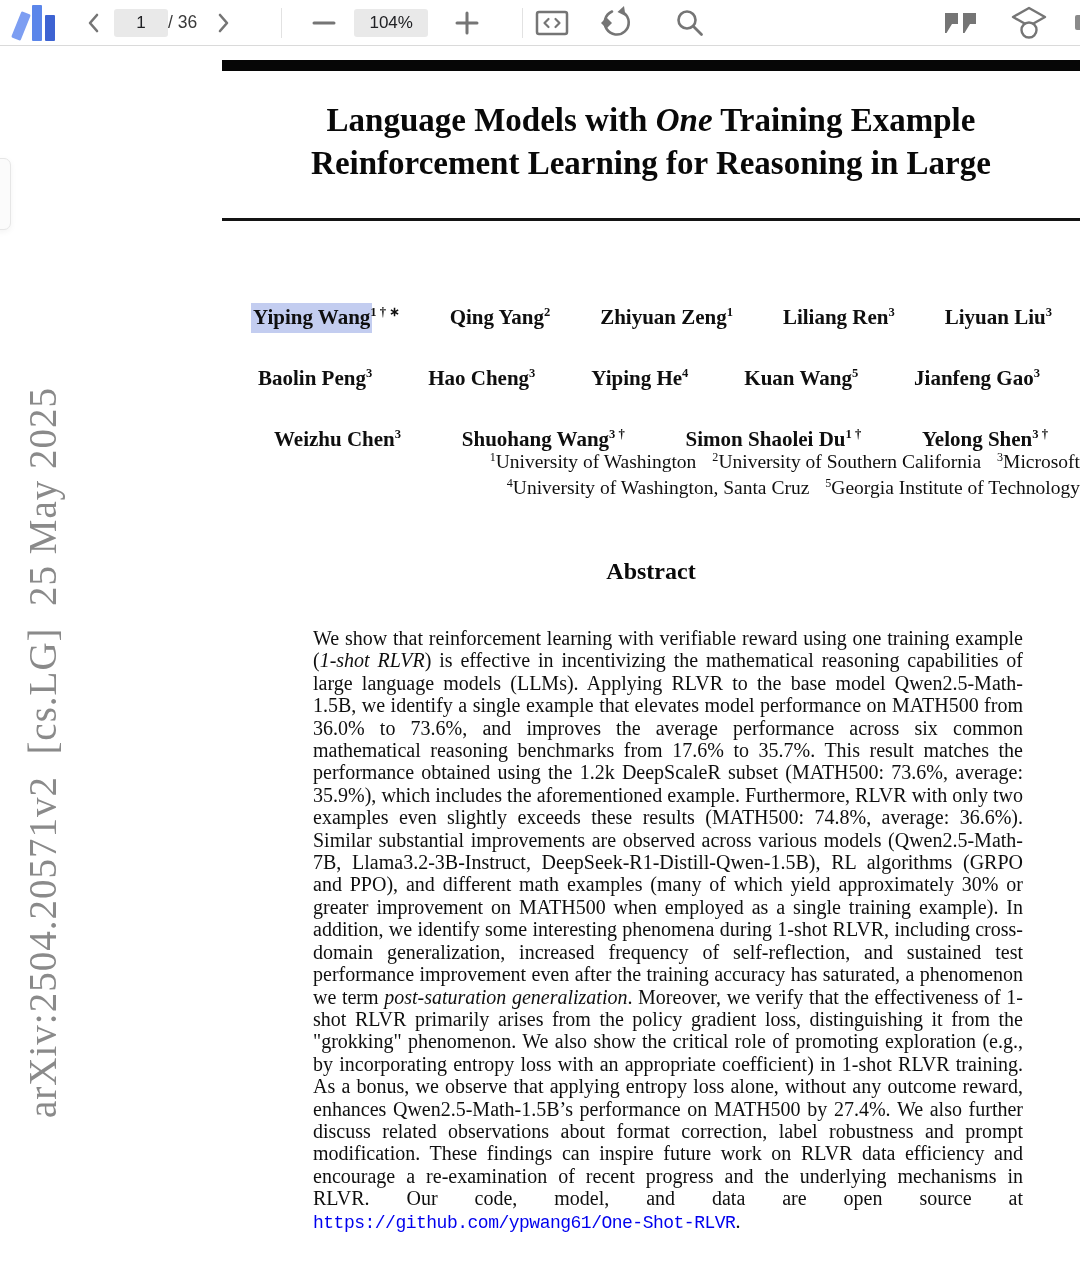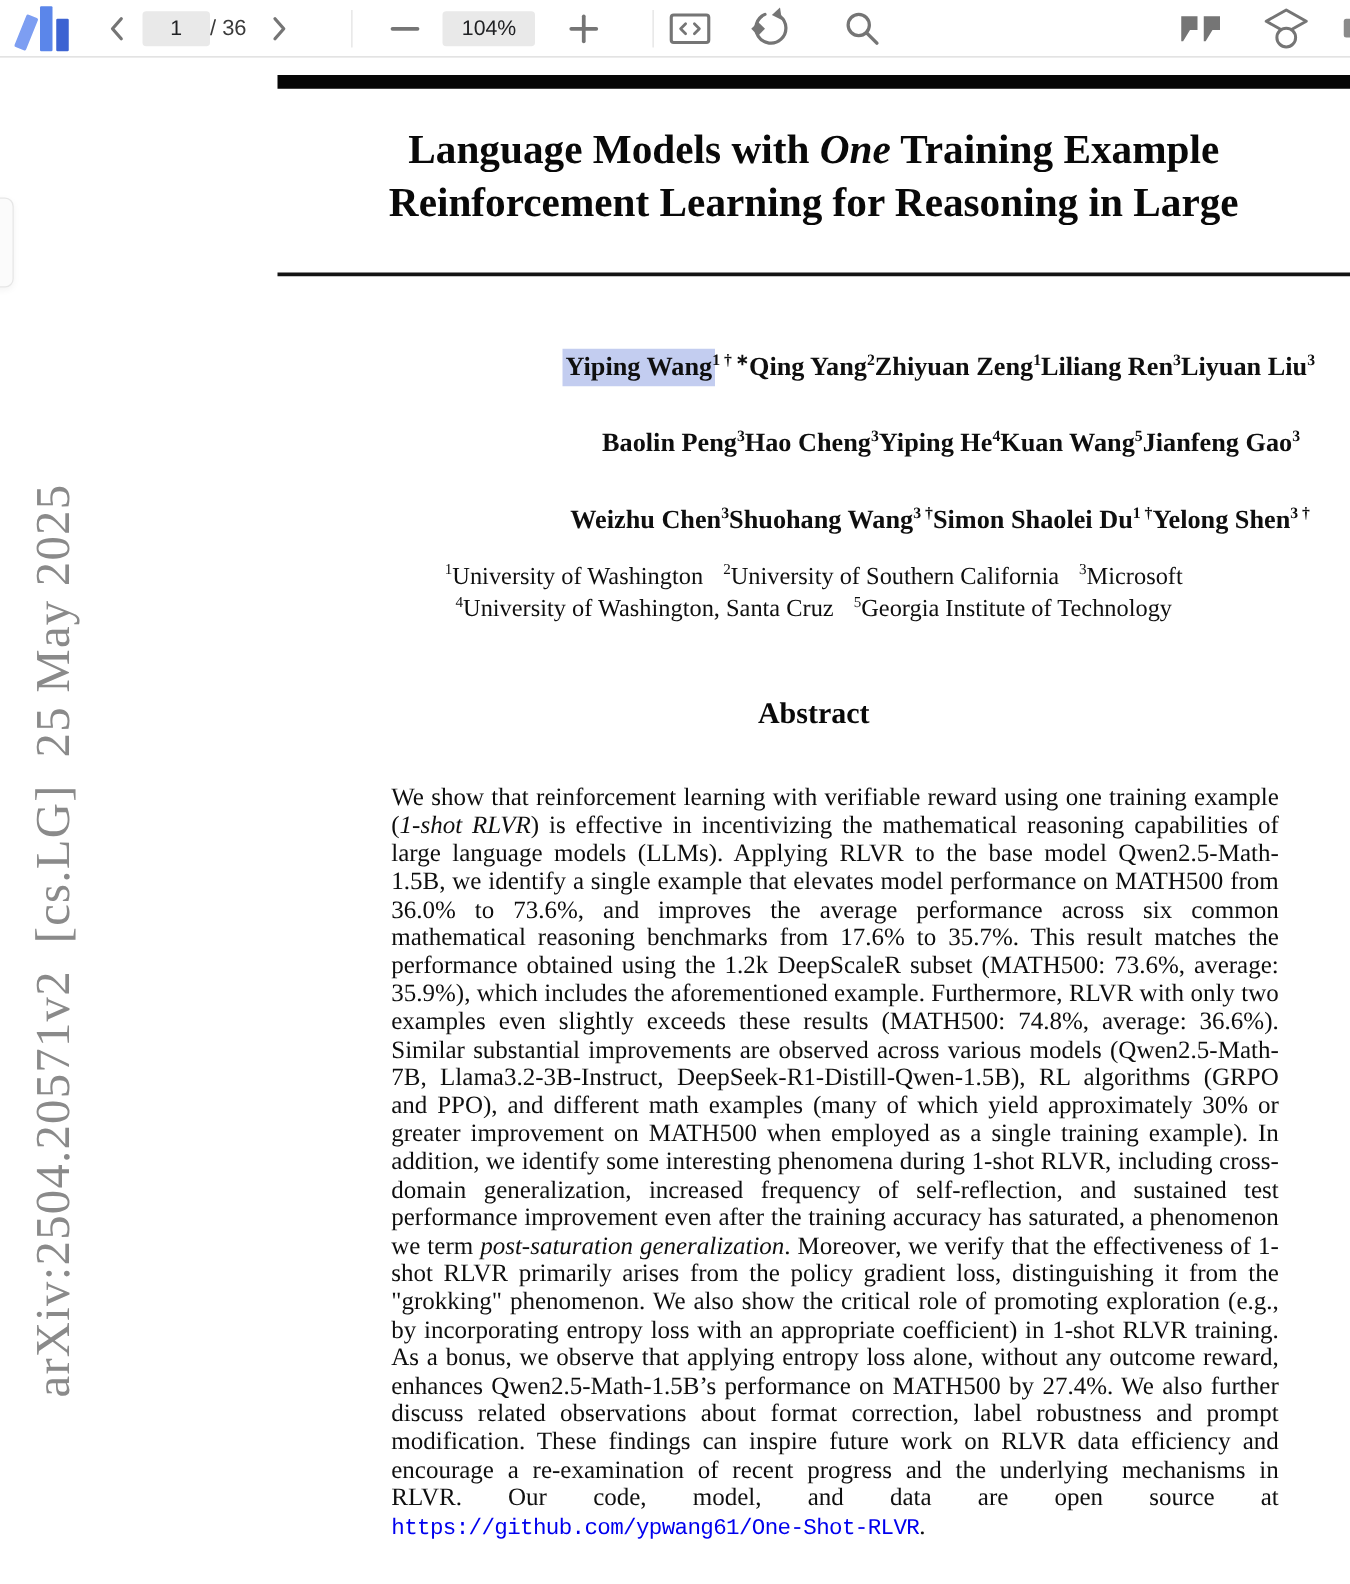--- a/index.html
+++ b/index.html
@@ -51,28 +51,28 @@
   }
   .page{position:absolute;left:222px;top:0;right:0;bottom:0;color:#0f0f0f;
     font-family:"Liberation Serif",serif;}
   .topbar{position:absolute;left:0;right:0;top:14px;height:11px;background:#060606;}
   .title{
     position:absolute;left:0;right:0;top:53px;margin:0;text-align:center;
     font-size:33px;line-height:43px;font-weight:bold;color:#090909;
   }
   .title .tline{display:block;}
   .title-rule{position:absolute;left:0;right:0;top:172px;height:3px;background:#141414;}
-  .author-row{position:absolute;display:flex;justify-content:flex-end;
-    font-weight:bold;font-size:21px;white-space:nowrap;}
+  .author-row{position:absolute;display:flex;justify-content:space-between;
+    font-weight:bold;font-size:21px;white-space:nowrap;margin-top:24px;}
   .author-row:nth-child(1){top:235px;left:31px;right:28px;}
   .author-row:nth-child(2){top:296px;left:36px;right:40px;}
   .author-row:nth-child(3){top:357px;left:52px;right:32px;}
   .author-sup{font-size:60%;font-weight:bold;vertical-align:super;line-height:0;white-space:pre;}
   .highlighted{background:#c3cdf0;padding:2px 2px 4px 2px;margin:-2px -2px -4px -2px;}
-  .affiliations{position:absolute;left:0;right:0;top:403px;text-align:center;
+  .affiliations{position:absolute;left:0;right:0;top:403px;text-align:right;
     font-size:19.5px;line-height:25.5px;}
   .affil-item{white-space:nowrap;}
   .affil-item + .affil-item{margin-left:16px;}
   .affil-item sup{font-size:62%;vertical-align:super;line-height:0;}
   .abs-heading{position:absolute;left:0;right:0;top:508px;margin:4px;text-align:center;
     font-size:24px;font-weight:bold;color:#090909;}
   .abstract{
     position:absolute;left:75px;width:710px;top:565px;margin:16px;
     font-size:20px;line-height:22.4px;text-align:justify;color:#0f0f0f;
   }

